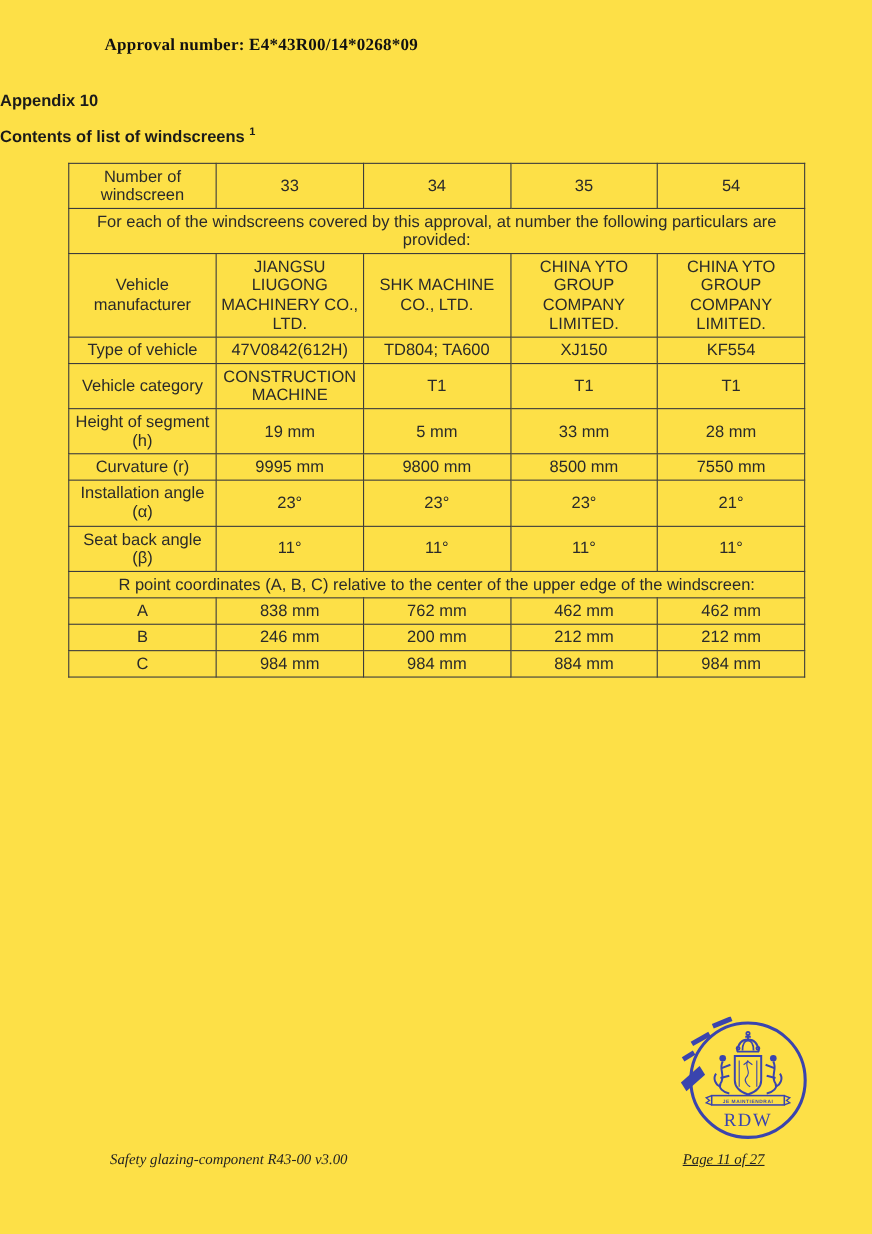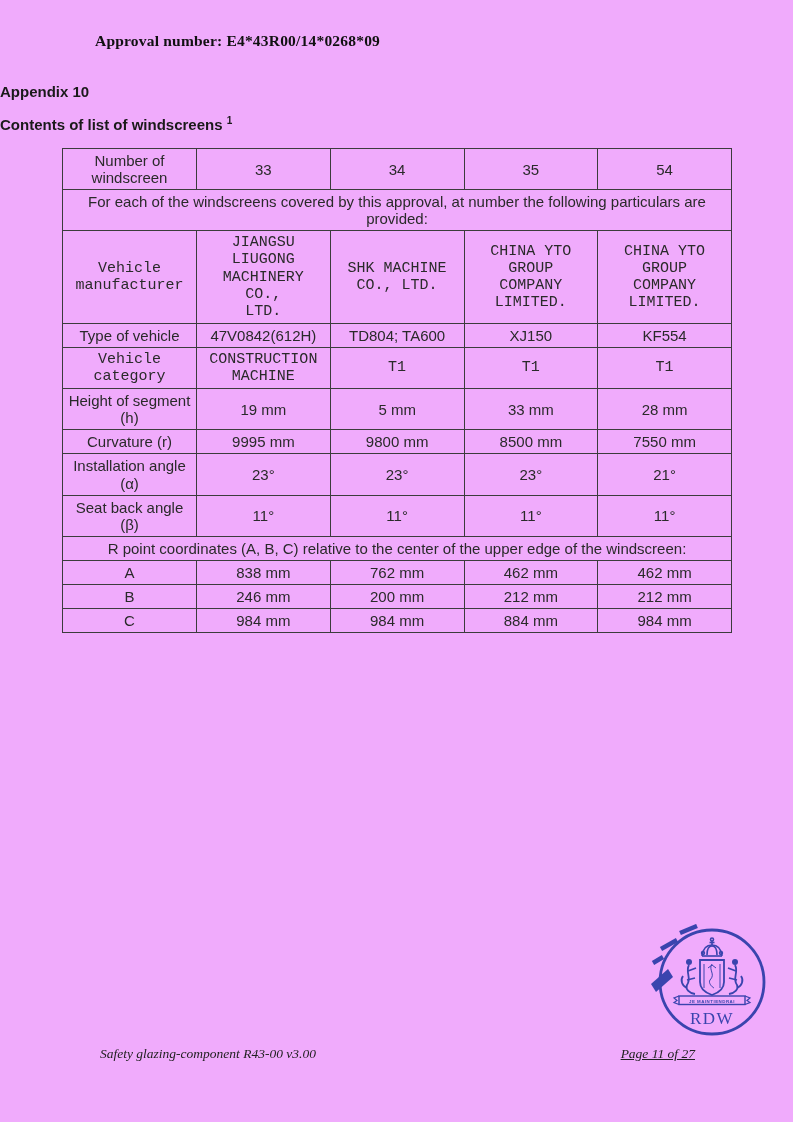--- a/index.html
+++ b/index.html
@@ -4,21 +4,21 @@
 <style>
   :root{
     --stamp-blue:#3a44ae;
     --text:#222222;
     --border:#3c3c3c;
   }
   html,body{margin:0;padding:0;background:#ffffff;}
   .page{
     position:relative;
     width:793px;height:1122px;
-    background:#f0abfc;
+    background:#fde047;
     font-family:"Liberation Sans",sans-serif;
     color:var(--text);
     overflow:hidden;
   }
   .approval{
     position:absolute;left:95px;top:32px;
     font-family:"Liberation Serif",serif;
     font-weight:bold;font-size:15.5px;letter-spacing:.2px;
     color:#111;
   }
@@ -39,33 +39,33 @@
   table.spec td{
     border:1px solid var(--border);
     text-align:center;vertical-align:middle;
     padding:3px 4px;line-height:1.14;
     overflow:hidden;
   }
   col.c-label{width:134px;}
   td.note{
     text-align:left;padding:3px 7px;
   }
-  tr.pre td{white-space:pre-line;font-family:Liberation Mono, monospace;}
+  tr.pre td{white-space:pre-line;}
 
   .footer{
     position:absolute;left:62px;right:62px;top:1046px;
     display:flex;justify-content:space-between;
     font-family:"Liberation Serif",serif;font-style:italic;
     font-size:13.5px;color:#222;gap:32px;
   }
   .footer .f-left{padding-left:38px;}
   .footer .f-right{padding-right:36px;text-decoration:underline;}
 
   .stamp{
-    position:absolute;left:650px;top:924px;width:122px;height:118px;
+    position:absolute;left:618px;top:924px;width:122px;height:118px;
   }
   .stamp svg{width:100%;height:100%;}
   .stamp .blue-stroke{stroke:var(--stamp-blue);fill:none;}
   .stamp .blue-fill{fill:var(--stamp-blue);}
   .stamp text{fill:var(--stamp-blue);}
 </style>
 </head>
 <body>
 
 <div class="page">

